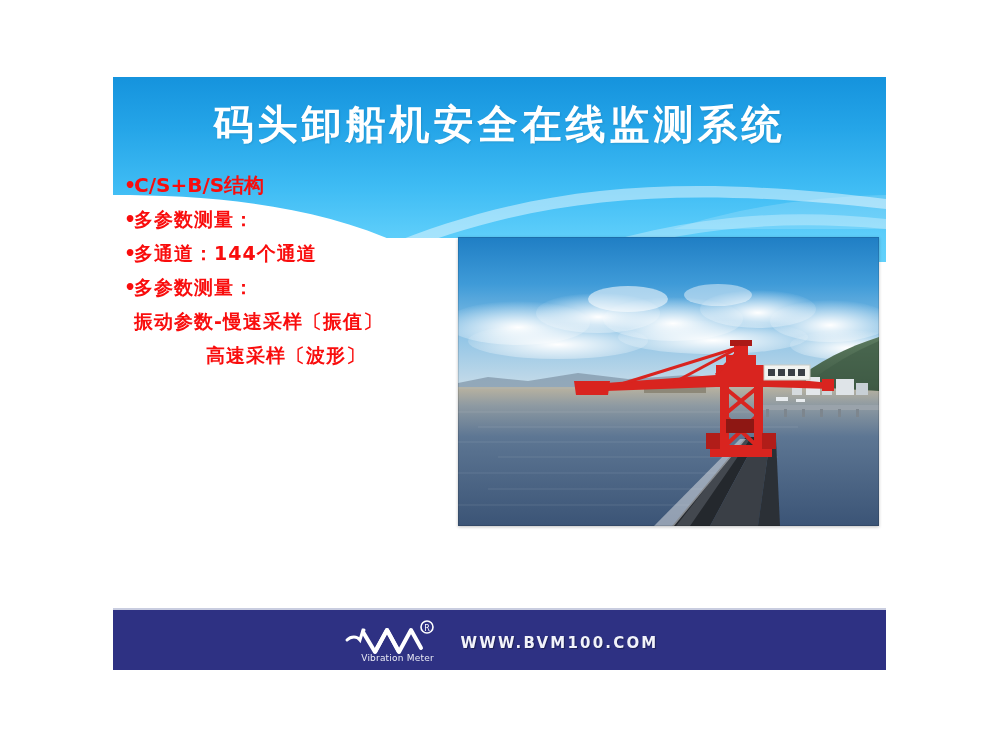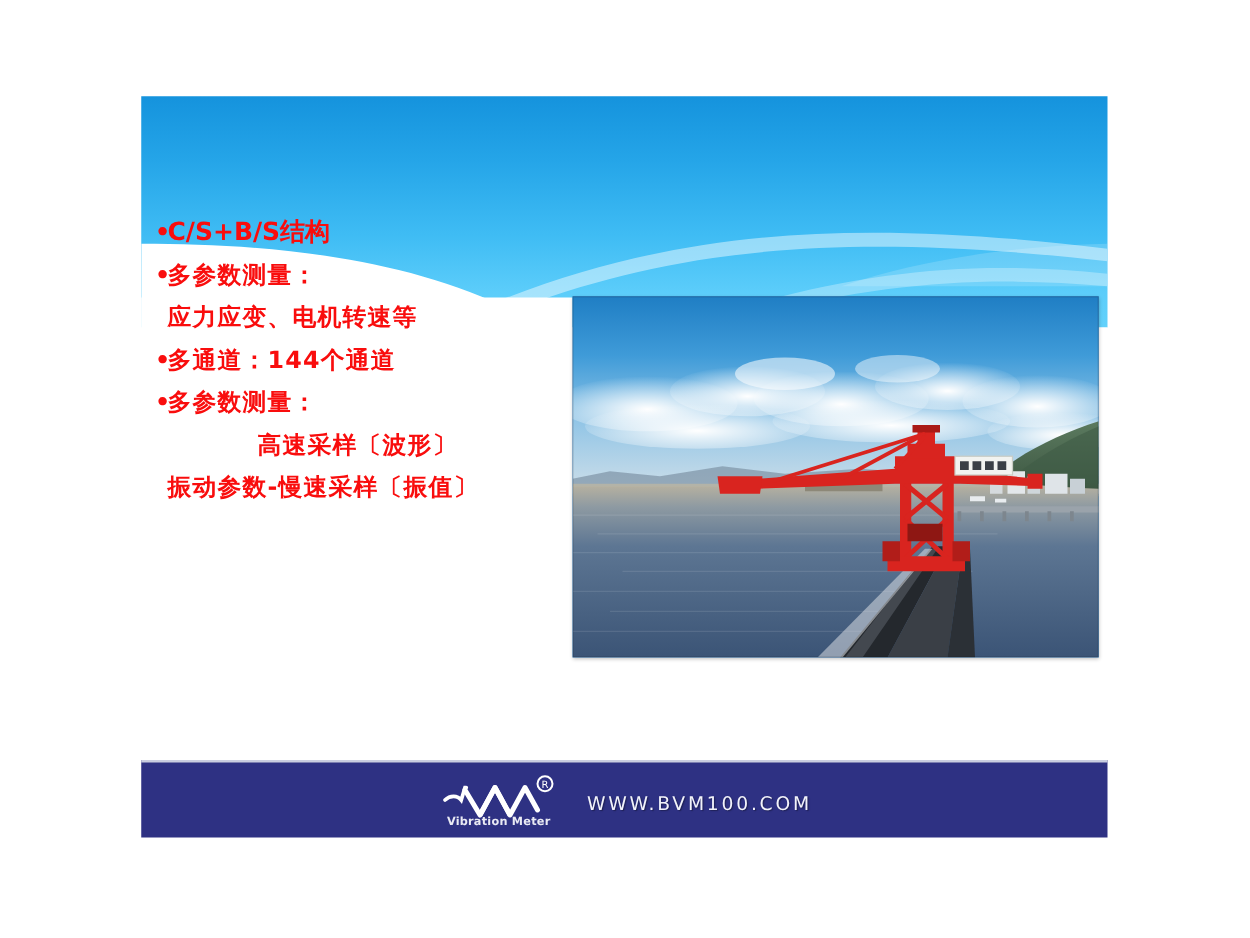--- a/index.html
+++ b/index.html
@@ -145,24 +145,24 @@
     position: relative;
     width: 106px;
     height: 46px;
   }
   .logo-mark svg { display: block; }
   .logo-caption {
     position: absolute;
     left: 8px;
     bottom: 1px;
     width: 98px;
-    text-align: left;
+    text-align: center;
     color: #e9eaf4;
     font-size: 9px;
-    font-weight: bold;
+    font-weight: normal;
     letter-spacing: 0.2px;
     font-family: "DejaVu Sans", "Liberation Sans", sans-serif;
   }
   .footer-text {
     display: flex;
     flex-direction: column;
     align-items: center;
     line-height: 1;
   }
   .company-name {
@@ -170,21 +170,21 @@
     font-size: 20px;
     font-weight: bold;
     letter-spacing: 2px;
     white-space: nowrap;
     text-shadow: 1px 1px 1px rgba(0,0,0,0.35);
   }
   .company-url {
     margin-top: 5px;
     color: #f2f3fa;
     font-size: 15px;
-    font-weight: normal;
+    font-weight: bold;
     letter-spacing: 2.2px;
     white-space: nowrap;
     text-shadow: 1px 1px 1px rgba(0,0,0,0.35);
     font-family: "DejaVu Sans", "Liberation Sans", sans-serif;
   }
 </style>
 </head>
 <body>
 
 <div id="slide">
@@ -198,51 +198,49 @@
   </div>
 
   <svg class="white-curve" viewBox="0 0 773 200" preserveAspectRatio="none">
     <path d="M 0 118 C 90 118, 200 126, 290 168 C 330 188, 350 198, 360 200 L 0 200 Z" fill="#ffffff"></path>
     <path d="M 0 200 L 773 200 L 773 188 L 350 188 C 300 188, 230 160, 160 146 C 100 134, 40 132, 0 132 Z" fill="#ffffff" opacity="0"></path>
   </svg>
 
   <div style="position:absolute;left:113px;top:262px;width:773px;height:8px;background:#ffffff;"></div>
   <div style="position:absolute;left:113px;top:238px;width:345px;height:30px;background:#ffffff;"></div>
 
+  <div class="slide-title">码头卸船机安全在线监测系统</div>
 
   <div class="body-block">
 
     <div class="line latin">
       <span class="bullet-dot">•</span><span>C/S+B/S结构</span>
     </div>
 
     <div class="line">
       <span class="bullet-dot">•</span><span>多参数测量：</span>
     </div>
 
 
-    <div class="line indent">
-      <span class="bullet-dot"></span><span>应力应变、电机转速等</span>
-    </div>
 
     <div class="line">
       <span class="bullet-dot">•</span><span>多通道：144个通道</span>
     </div>
 
     <div class="line">
       <span class="bullet-dot">•</span><span>多参数测量：</span>
     </div>
 
 
+    <div class="line indent">
+      <span class="bullet-dot"></span><span>振动参数-慢速采样〔振值〕</span>
+    </div>
+
     <div class="line indent-big">
       <span>高速采样〔波形〕</span>
-    </div>
-
-    <div class="line indent">
-      <span class="bullet-dot"></span><span>振动参数-慢速采样〔振值〕</span>
     </div>
   </div>
 
   <div class="photo">
     <svg width="421" height="289" viewBox="0 0 421 289">
       <defs>
         <linearGradient id="skyGrad" x1="0" y1="0" x2="0" y2="1">
           <stop offset="0%" stop-color="#1f7ec4"></stop>
           <stop offset="30%" stop-color="#3f9bd8"></stop>
           <stop offset="62%" stop-color="#8fc4e6"></stop>

